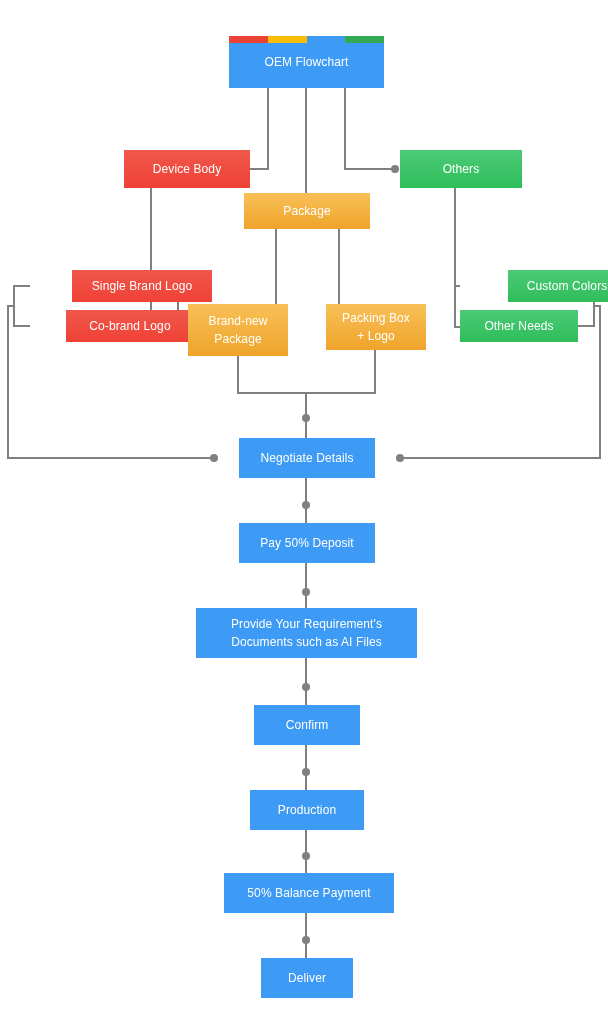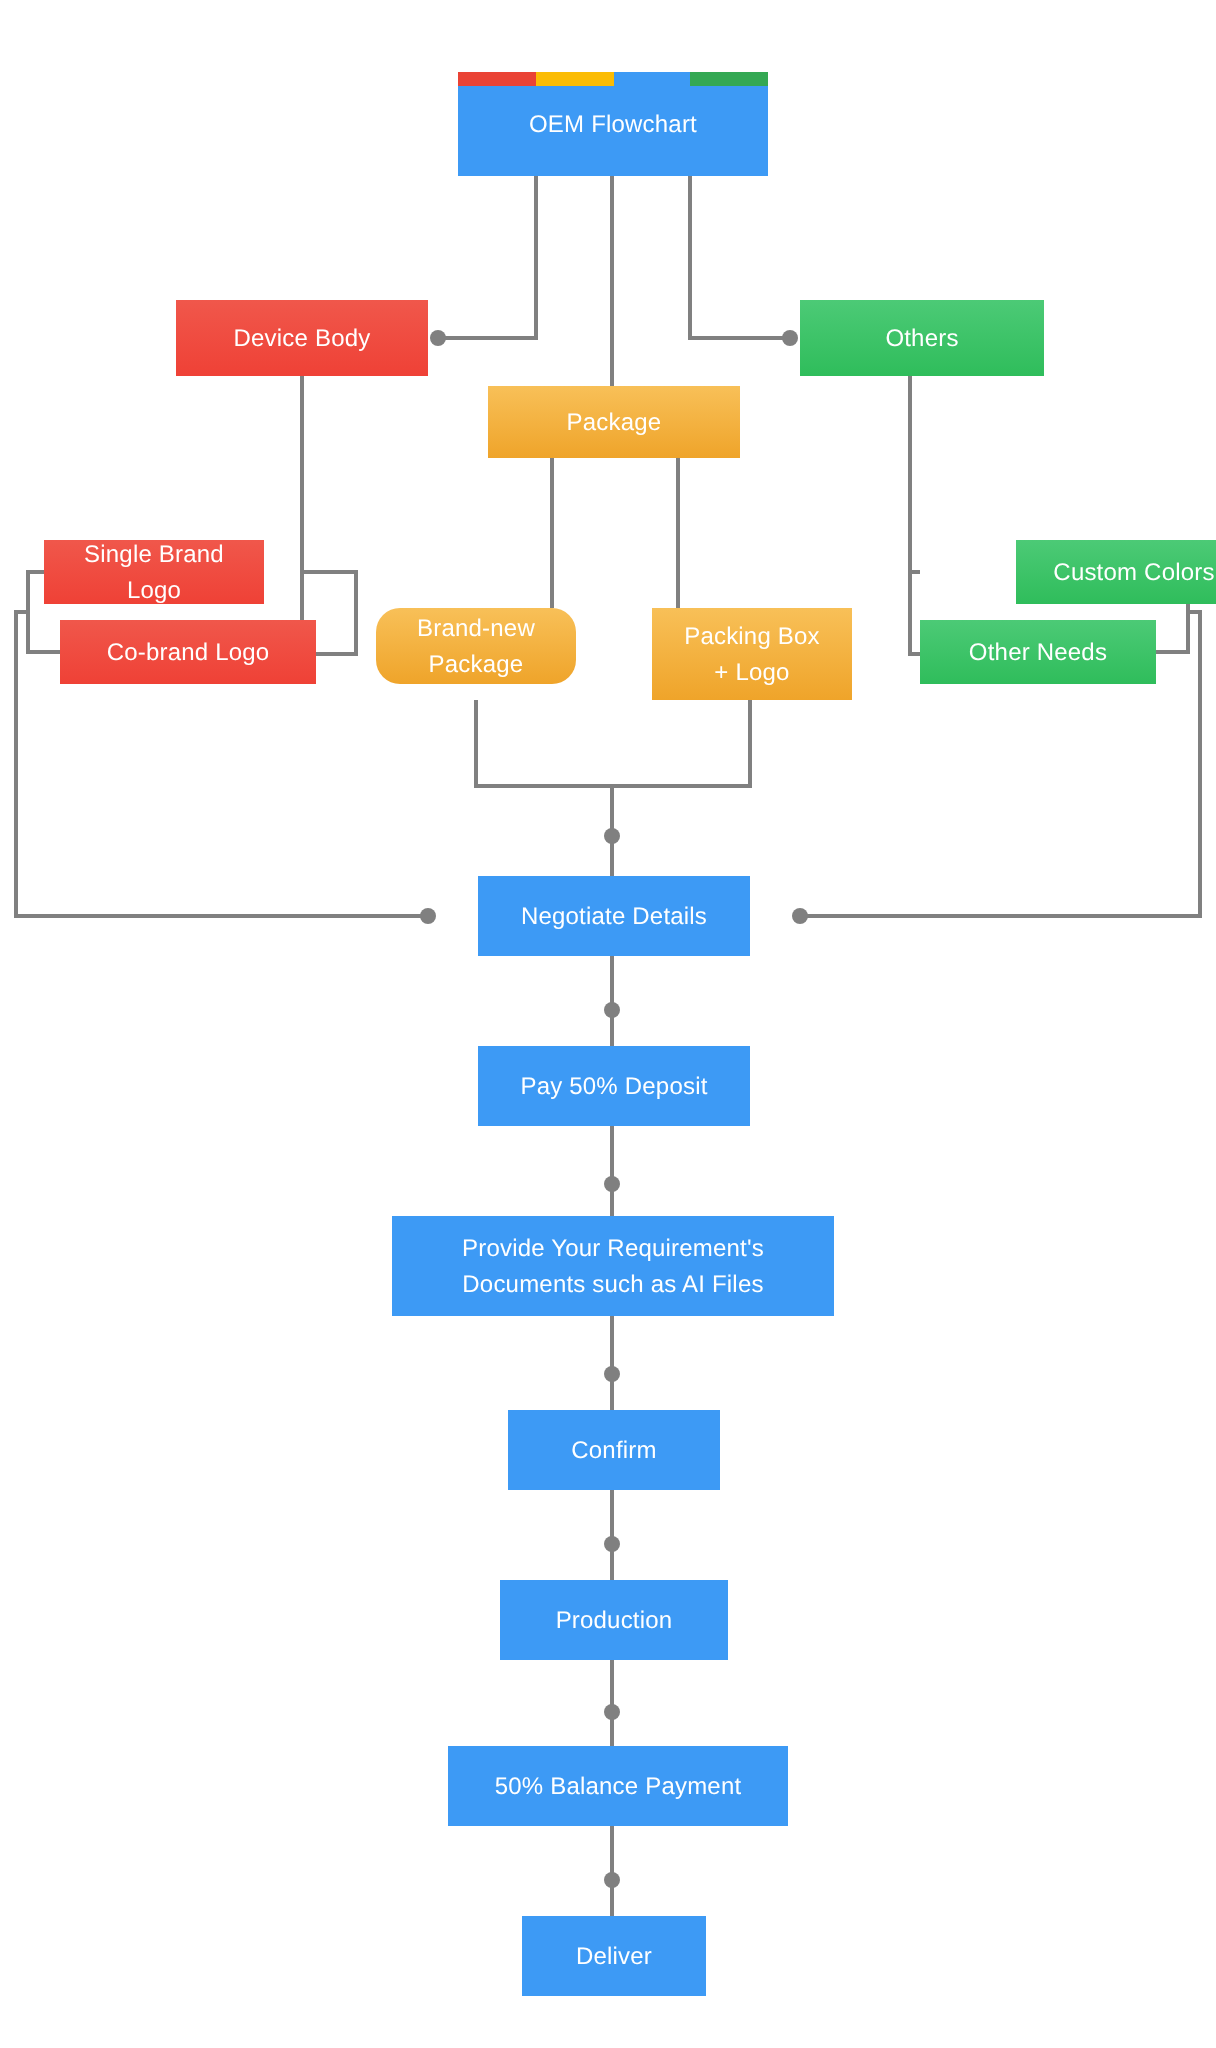--- a/index.html
+++ b/index.html
@@ -35,21 +35,21 @@
     color: #ffffff;
     font-size: 12px;
     line-height: 18px;
     letter-spacing: 0.1px;
     white-space: pre-line;
     padding: 2px 6px;
     z-index: 3;
   }
   .n-blue   { background: #3d9af5; }
 
-  .n-red-g    { background: linear-gradient(180deg, #f0574b 0%, #ef4136 100%); }
+  .n-red-g    { background: linear-gradient(180deg, #f0574b 0%, #ef4136 100%); margin-left: 36px; }
   .n-green-g  { background: linear-gradient(180deg, #4cca76 0%, #2fbd5b 100%); }
   .n-orange-g { background: linear-gradient(180deg, #f8c058 0%, #efa42a 100%); }
 
   #topbar {
     position: absolute;
     display: flex;
     z-index: 4;
   }
   #topbar span { height: 100%; display: block; }
 </style>
@@ -112,23 +112,23 @@
     <span style="background: rgb(234, 67, 53); width: 38.75px;"></span>
     <span style="background: rgb(251, 188, 5); width: 38.75px;"></span>
     <span style="background: rgb(61, 154, 245); width: 38.75px;"></span>
     <span style="background: rgb(52, 168, 83); width: 38.75px;"></span>
   </div>
 
   <div class="node n-blue" style="left: 229px; top: 36px; width: 155px; height: 52px;">OEM Flowchart</div>
   <div class="node n-red-g" style="left: 88px; top: 150px; width: 126px; height: 38px;">Device Body</div>
   <div class="node n-green-g" style="left: 400px; top: 150px; width: 122px; height: 38px;">Others</div>
   <div class="node n-orange-g" style="left: 244px; top: 193px; width: 126px; height: 36px;">Package</div>
-  <div class="node n-red-g" style="left: 22px; top: 270px; width: 110px; height: 32px;">Single Brand Logo</div>
+  <div class="node n-red-g" style="left: 36px; top: 270px; width: 140px; height: 32px;">Single Brand Logo</div>
   <div class="node n-red-g" style="left: 30px; top: 310px; width: 128px; height: 32px;">Co-brand Logo</div>
-  <div class="node n-orange-g" style="left: 188px; top: 304px; width: 100px; height: 38px; border-radius: 12px;">Brand-new
+  <div class="node n-orange-g" style="left: 188px; top: 304px; width: 100px; height: 52px;">Brand-new
 Package</div>
   <div class="node n-orange-g" style="left: 326px; top: 304px; width: 100px; height: 46px;">Packing Box
 + Logo</div>
   <div class="node n-green-g" style="left: 460px; top: 270px; width: 118px; height: 32px; margin-left: 48px;">Custom Colors</div>
   <div class="node n-green-g" style="left: 460px; top: 310px; width: 118px; height: 32px;">Other Needs</div>
   <div class="node n-blue" style="left: 239px; top: 438px; width: 136px; height: 40px;">Negotiate Details</div>
   <div class="node n-blue" style="left: 239px; top: 523px; width: 136px; height: 40px;">Pay 50% Deposit</div>
   <div class="node n-blue" style="left: 196px; top: 608px; width: 221px; height: 50px;">Provide Your Requirement's
 Documents such as AI Files</div>
   <div class="node n-blue" style="left: 254px; top: 705px; width: 106px; height: 40px;">Confirm</div>

